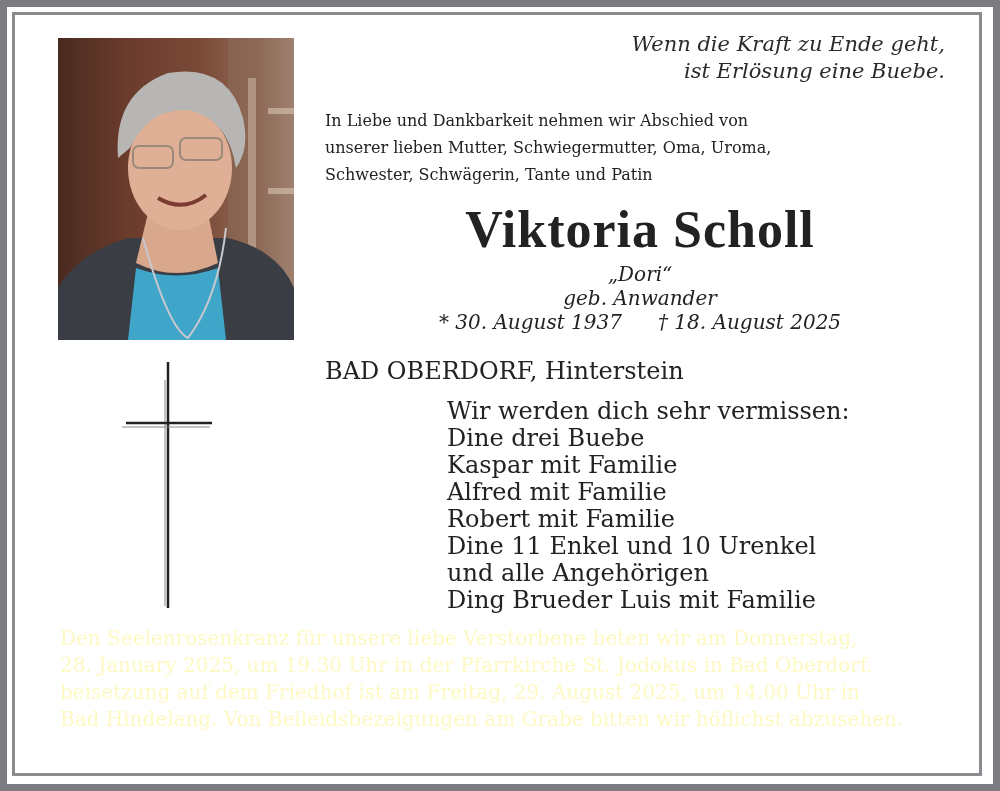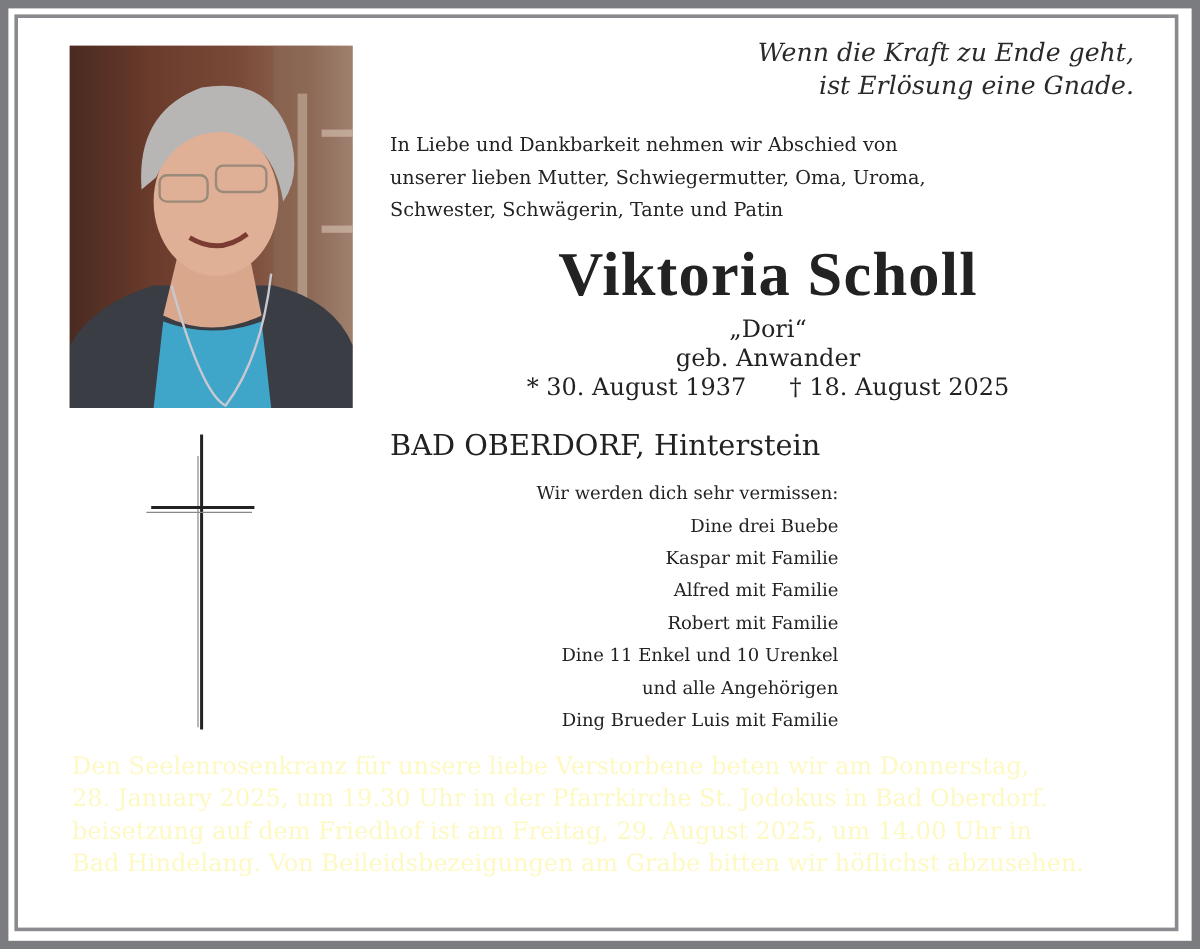--- a/index.html
+++ b/index.html
@@ -8,26 +8,26 @@
   .inner-frame { position:absolute; left:12px; top:12px; width:970px; height:764px; border:3px solid #8a8b8f; background:#ffffff; box-sizing:border-box; }
   .content { position:absolute; left:0; top:0; width:1000px; height:791px; font-family:"DejaVu Serif", serif; color:#222; }
   .photo { position:absolute; left:58px; top:38px; width:236px; height:302px; overflow:hidden;
            background: linear-gradient(90deg, #4a2a20 0%, #6b3c2c 30%, #7a4a38 60%, #8f6a55 85%, #b99d8c 100%); }
   .photo svg { display:block; }
   .motto { position:absolute; left:600px; top:31px; width:345px; text-align:right; font-style:italic;
            font-size:21px; line-height:27px; font-family:"DejaVu Serif", serif; color:#2a2a2a; }
   .intro { position:absolute; left:325px; top:107px; width:600px; font-size:16px; line-height:27px; color:#222; }
   .name { position:absolute; left:380px; top:198px; width:520px; text-align:center; font-size:52px; font-weight:bold;
           font-family:"Liberation Serif", serif; letter-spacing:1px; color:#222; line-height:64px; }
-  .details { position:absolute; left:380px; top:262px; width:520px; text-align:center; font-size:20px; line-height:24px; color:#222; }
+  .details { position:absolute; left:380px; top:262px; width:520px; text-align:center; font-size:20px; line-height:24px; color:#222;font-style:italic; }
   .dates span { display:inline-block; }
   .dates .gap { width:36px; }
   .location { position:absolute; left:325px; top:358px; font-size:24px; line-height:27px; color:#222; }
   .cross { position:absolute; left:120px; top:360px; width:100px; height:250px; }
-  .mourners { position:absolute; left:447px; top:398px; font-size:15px; line-height:27px; color:#222;text-align:right; }
+  .mourners { position:absolute; left:447px; top:398px; font-size:24px; line-height:27px; color:#222; }
   .mourners div { white-space:nowrap; }
   .footer { position:absolute; left:60px; top:625px; width:900px; font-size:20px; line-height:27px; color:#fef9c3; }
   .footer div { white-space:nowrap; }
 </style>
 </head>
 <body>
 
 <div class="outer-white"></div>
 <div class="inner-frame"></div>
 
@@ -54,21 +54,21 @@
       <rect x="122" y="100" width="42" height="22" rx="6" fill="none" stroke="#9a8a7a" stroke-width="2"></rect>
 
       <path d="M100 160 Q125 175 148 157" stroke="#7a3b30" stroke-width="4" fill="none"></path>
 
       <path d="M85 200 Q110 290 130 300 Q160 260 168 190" stroke="#c8c8d0" stroke-width="2" fill="none"></path>
     </svg>
   </div>
 
   <div class="motto">
     <div>Wenn die Kraft zu Ende geht,</div>
-    <div>ist Erlösung eine Gnade.</div>
+    <div>ist Erlösung eine Buebe.</div>
   </div>
 
   <div class="intro">
     <div>In Liebe und Dankbarkeit nehmen wir Abschied von</div>
     <div>unserer lieben Mutter, Schwiegermutter, Oma, Uroma,</div>
     <div>Schwester, Schwägerin, Tante und Patin</div>
   </div>
 
   <div class="name">Viktoria Scholl</div>
 

